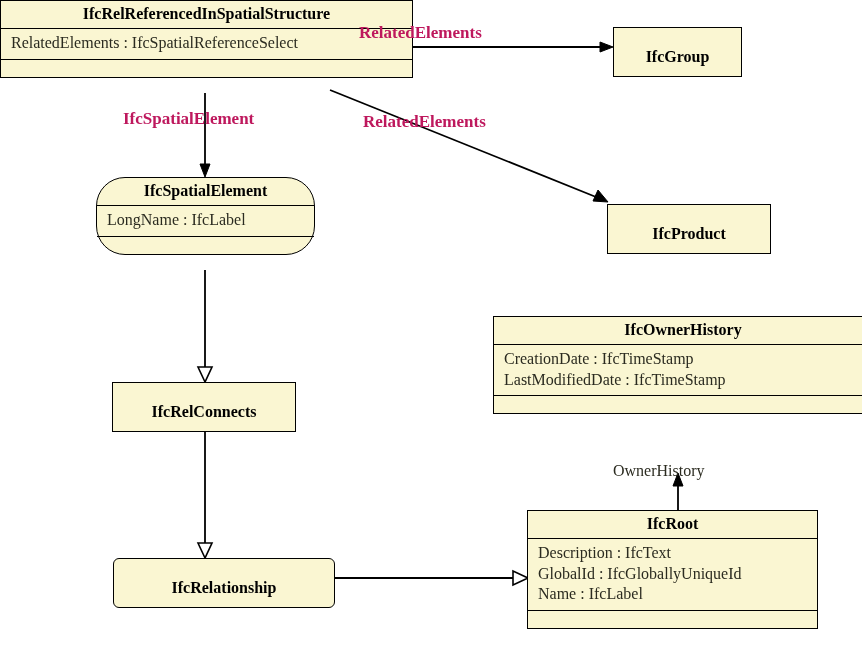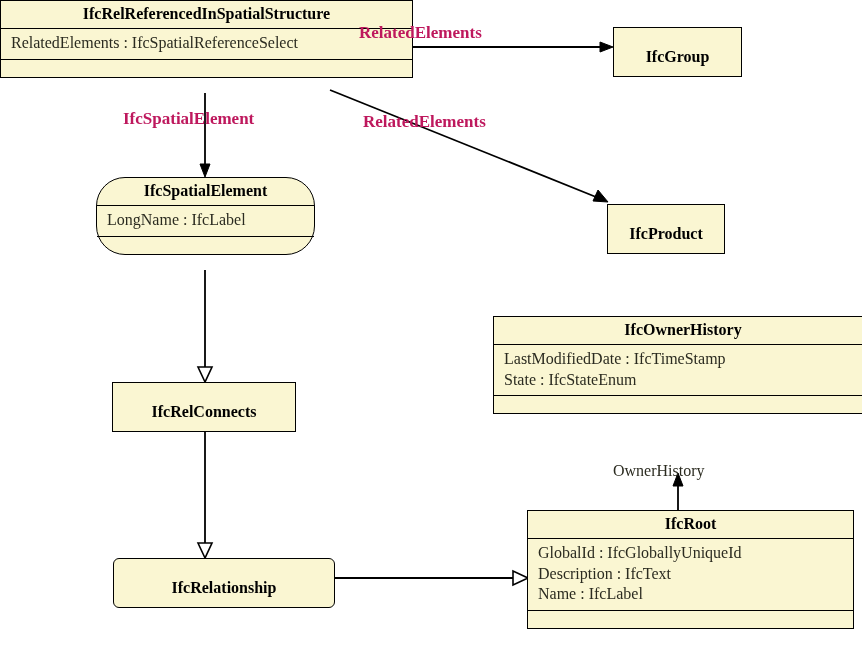--- a/index.html
+++ b/index.html
@@ -98,25 +98,25 @@
     font-weight: normal;
     font-size: 16px;
     color: #2b2b20;
     background: transparent;
   }
 
   
   #box-relref      { left: 0px;   top: 0px;   width: 413px; }
   #box-group       { left: 613px; top: 27px;  width: 129px; }
   #box-spatial     { left: 96px;  top: 177px; width: 219px; border-radius: 29px; }
-  #box-product     { left: 607px; top: 204px; width: 118px; }
+  #box-product     { left: 607px; top: 204px; width: 164px; }
   #box-relconnects { left: 112px; top: 382px; width: 184px; }
   #box-ownerhist   { left: 493px; top: 316px; width: 380px; }
   #box-relationship{ left: 113px; top: 558px; width: 222px; border-radius: 6px; }
-  #box-root        { left: 527px; top: 510px; width: 327px; }
+  #box-root        { left: 527px; top: 510px; width: 291px; }
 
   #lbl-relatedelements-1 { left: 359px; top: 24px; }
   #lbl-relatingstructure { left: 123px; top: 110px; }
   #lbl-relatedelements-2 { left: 363px; top: 113px; }
   #lbl-ownerhistory      { left: 613px; top: 463px; }
 </style>
 </head>
 <body>
 
 <div id="canvas">
@@ -177,33 +177,33 @@
     <div class="uml-title">IfcProduct</div>
   </div>
 
   <div class="uml-box simple" id="box-relconnects">
     <div class="uml-title">IfcRelConnects</div>
   </div>
 
   <div class="uml-box" id="box-ownerhist">
     <div class="uml-title">IfcOwnerHistory</div>
     <div class="uml-attrs uml-sep">
+      <span class="uml-attr">CreationDate : IfcTimeStamp</span>
       <span class="uml-attr">LastModifiedDate : IfcTimeStamp</span>
-      <span class="uml-attr">State : IfcStateEnum</span>
     </div>
     <div class="uml-empty uml-sep"></div>
   </div>
 
   <div class="uml-box simple" id="box-relationship">
     <div class="uml-title">IfcRelationship</div>
   </div>
 
   <div class="uml-box" id="box-root">
     <div class="uml-title">IfcRoot</div>
     <div class="uml-attrs uml-sep">
+      <span class="uml-attr">Description : IfcText</span>
       <span class="uml-attr">GlobalId : IfcGloballyUniqueId</span>
-      <span class="uml-attr">Description : IfcText</span>
       <span class="uml-attr">Name : IfcLabel</span>
     </div>
     <div class="uml-empty uml-sep"></div>
   </div>
 
 </div>
 
 </body></html>

